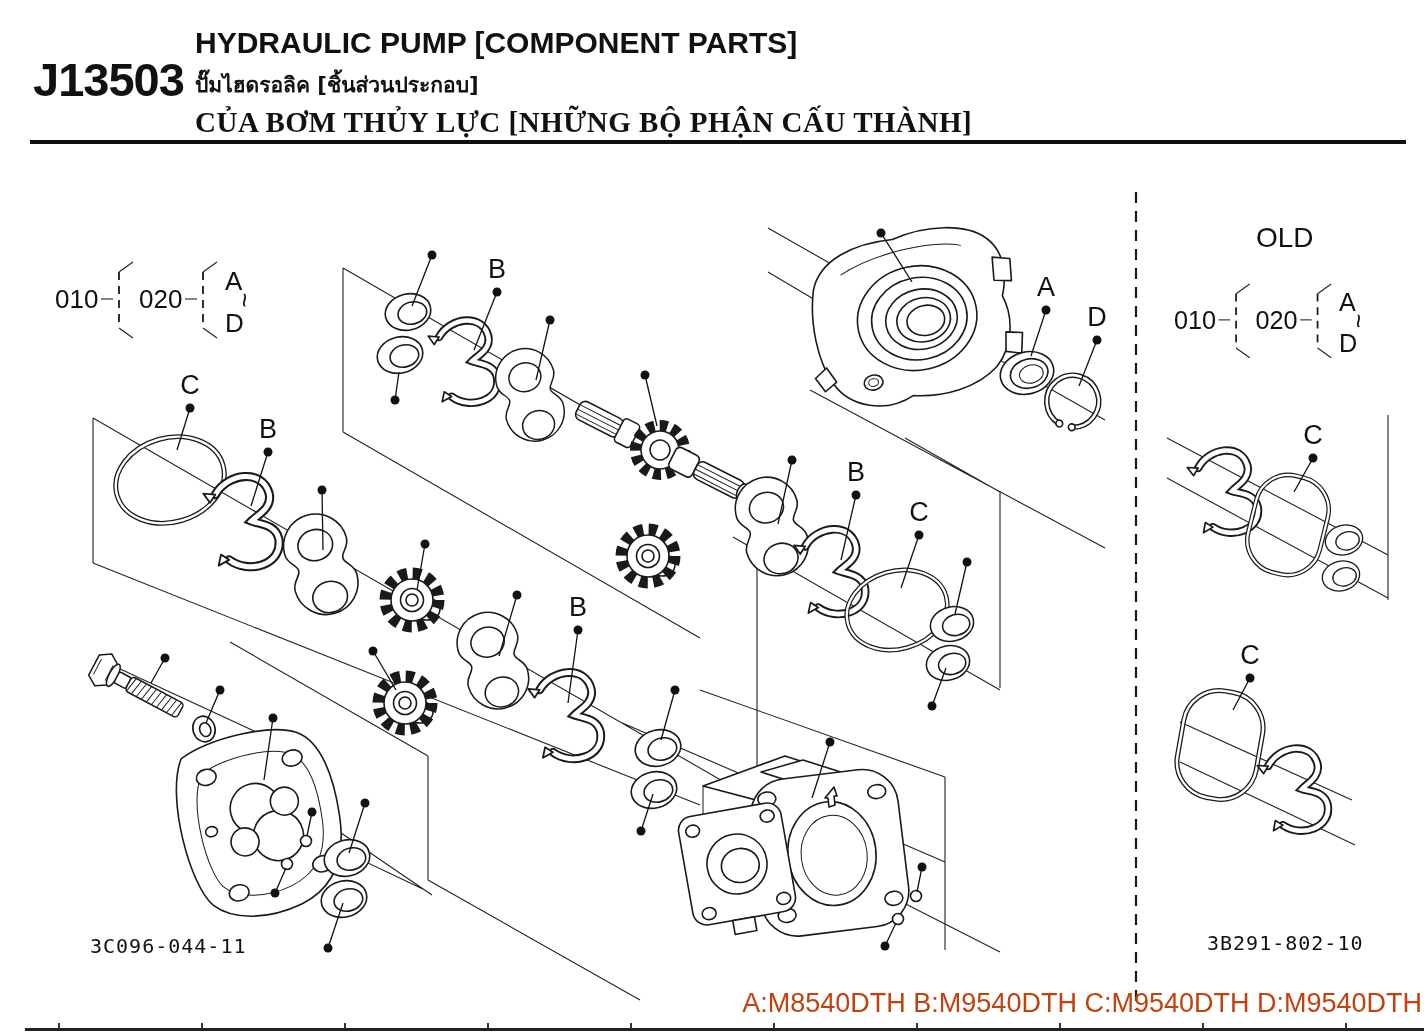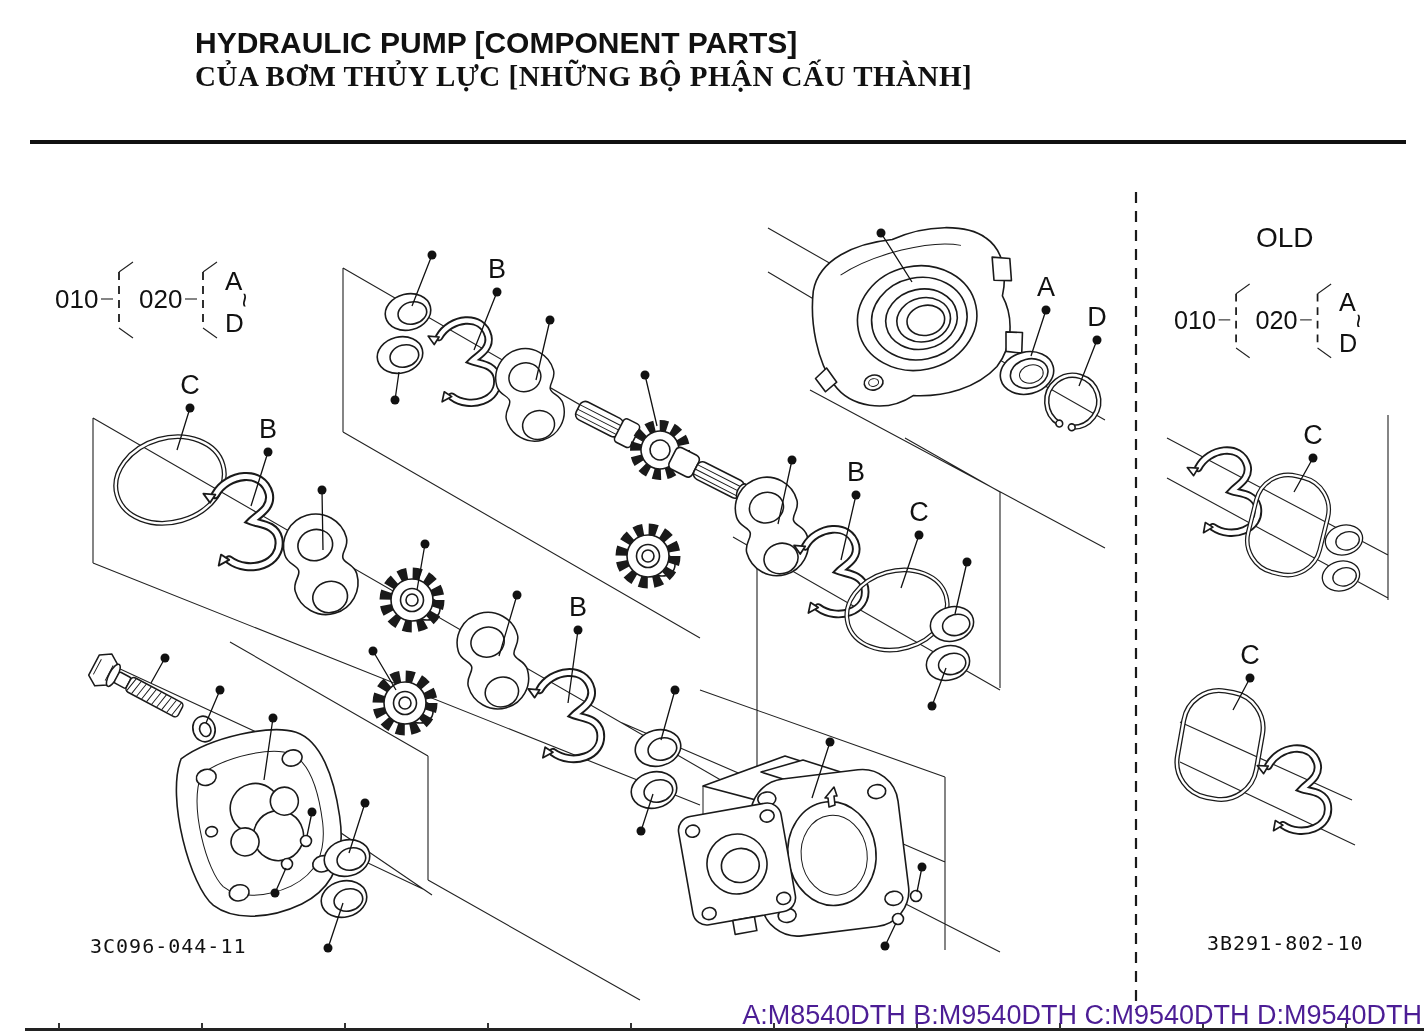--- a/index.html
+++ b/index.html
@@ -5,21 +5,21 @@
   html,body { margin:0; padding:0; background:#fff; }
   #page { position:relative; width:1424px; height:1033px; background:#fff; overflow:hidden;
           font-family:"Liberation Sans", sans-serif; }
 
   
   .hdr-code { position:absolute; left:33px; top:52px; font:bold 47px "Liberation Sans",sans-serif;
               letter-spacing:-1px; color:#111; }
   .hdr-titles { position:absolute; left:195px; top:26px; color:#111; }
   .t-en { font:bold 30px "Liberation Sans",sans-serif; }
   .t-th { font:bold 21px "DejaVu Sans",sans-serif; margin-top:8px; }
-  .t-vi { font:bold 29px "Liberation Serif",serif; letter-spacing:0.5px; }
+  .t-vi { font:bold 29px "Liberation Serif",serif; margin-top:5px; letter-spacing:0.5px; }
   .hdr-rule { position:absolute; left:30px; right:18px; top:140px; height:4px; background:#111; }
 
   
   .wm { position:absolute; left:620px; top:27px; width:202px; height:202px; border-radius:50%;
         background:rgba(246,222,148,0.88); z-index:6; pointer-events:none; }
   .wm-txt { position:absolute; left:0; top:142px; width:100%; text-align:center;
             font:italic 17px "Liberation Serif",serif; color:#8d91c7; letter-spacing:2px; }
 
   
   .dwg { position:absolute; left:0; top:0; z-index:1; }
@@ -33,31 +33,33 @@
   .tube { fill:none; stroke:#1a1a1a; stroke-width:8; stroke-linecap:round; }
   .tubein { fill:none; stroke:#fff; stroke-width:4.4; stroke-linecap:round; }
   text { fill:#111; }
   .lbl { font:27px "Liberation Sans",sans-serif; text-anchor:middle; }
   .ref { font:26px "Liberation Sans",sans-serif; }
   .oldt { font:28px "Liberation Sans",sans-serif; }
   .codeTxt { font:20px "DejaVu Sans Mono",monospace; letter-spacing:1px; }
 
   
   .footer-models { position:absolute; right:2px; top:988px; font:27px "Liberation Sans",sans-serif;
-                   color:#4c1d95; z-index:2;margin-top:12px; }
+                   color:#c2410c; z-index:2; }
   .bottom-rule { position:absolute; left:25px; right:0; top:1028px; height:3px; background:#222; }
   .brt { position:absolute; top:1023px; width:2px; height:6px; background:#333; }
 </style>
 </head>
 <body>
 
 <div id="page">
 
+  <div class="hdr-code">J13503</div>
   <div class="hdr-titles">
     <div class="t-en">HYDRAULIC PUMP [COMPONENT PARTS]</div>
+    <div class="t-th">ปั๊มไฮดรอลิค [ชิ้นส่วนประกอบ]</div>
     <div class="t-vi">CỦA BƠM THỦY LỰC [NHỮNG BỘ PHẬN CẤU THÀNH]</div>
   </div>
   <div class="hdr-rule"></div>
 
   <svg class="dwg" width="1424" height="1033" viewBox="0 0 1424 1033">
     <defs>
       <g id="gear">
         <circle r="26" fill="none" stroke="#1a1a1a" stroke-width="13" stroke-dasharray="8.1 5.5"></circle>
         <circle r="21" class="part"></circle>
         <circle r="11.5" class="part"></circle>

